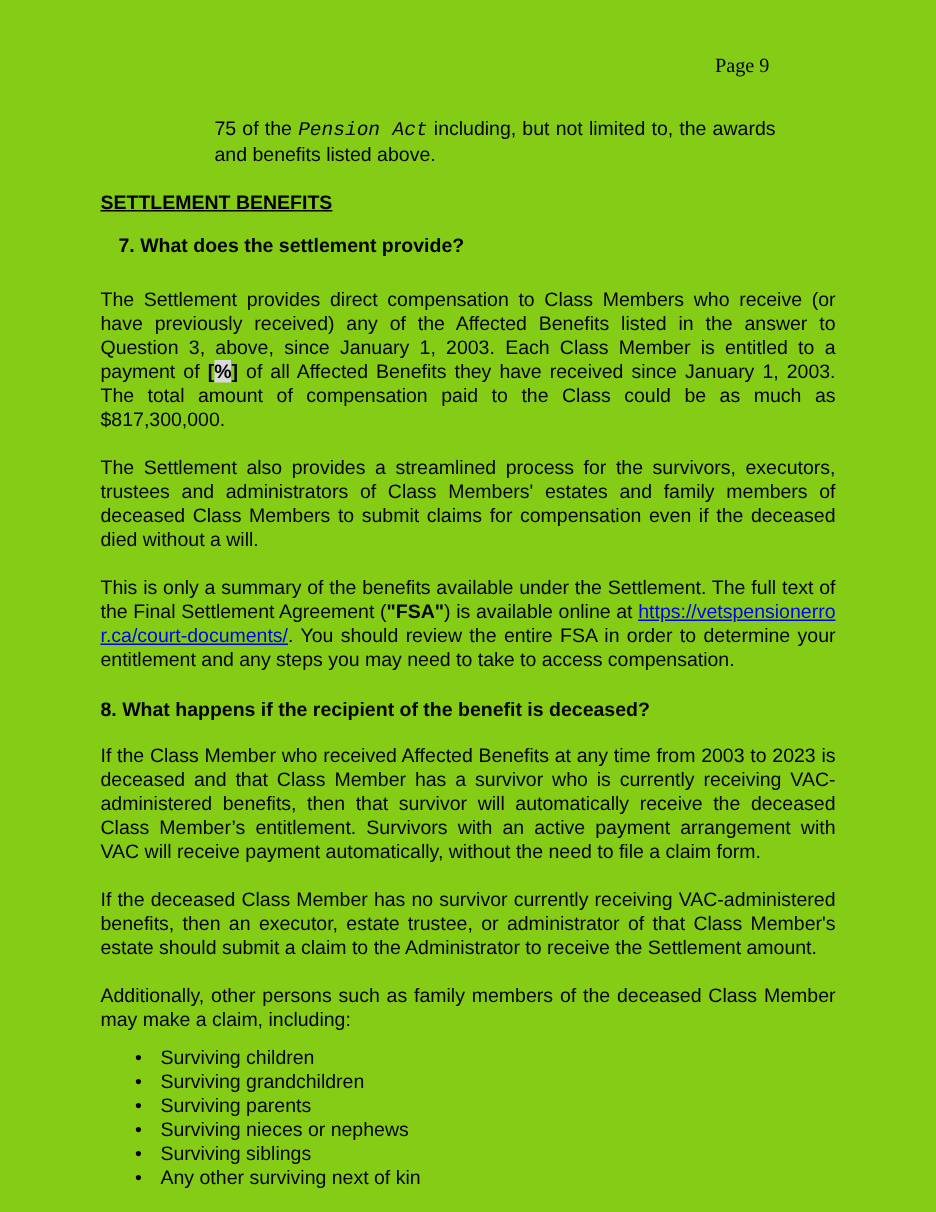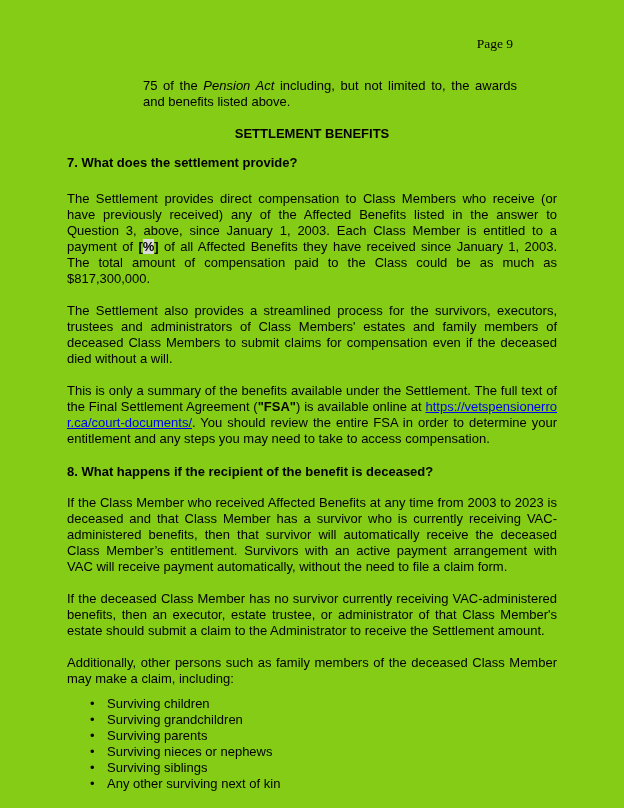--- a/index.html
+++ b/index.html
@@ -28,37 +28,38 @@
     line-height: 16px;
   }
   p { margin: 0; text-align: justify; }
   .intro-para {
     margin: 26px 40px 0 76px;
     text-align: justify;
   }
   .section-heading {
     margin: 16px 0 0 0;
     font-weight: bold;
-    text-align: center;
+    text-align: left;
+    text-decoration: underline;
   }
   .q-heading {
-    margin: 13px 0 0 0;
+    margin: 13px 0 0 12px;
     font-weight: bold;
     text-align: left;
   }
   .q-heading-8 {
     margin: 17px 0 0 0;
     font-weight: bold;
     text-align: left;
   }
   .body-para { margin-top: 20px; }
   .body-para + .body-para { margin-top: 16px; }
   .body-para-first { margin-top: 15px; }
   .lead-in { margin-top: 6px; }
-  i { font-style: italic; }
+  i { font-style: italic; font-family: Liberation Mono, monospace; }
   b { font-weight: bold; }
   .placeholder-field {
     font-weight: bold;
   }
   .placeholder-pct {
     background: #d9d9d9;
     font-weight: bold;
   }
   a.doc-link {
     color: #0000EE;

